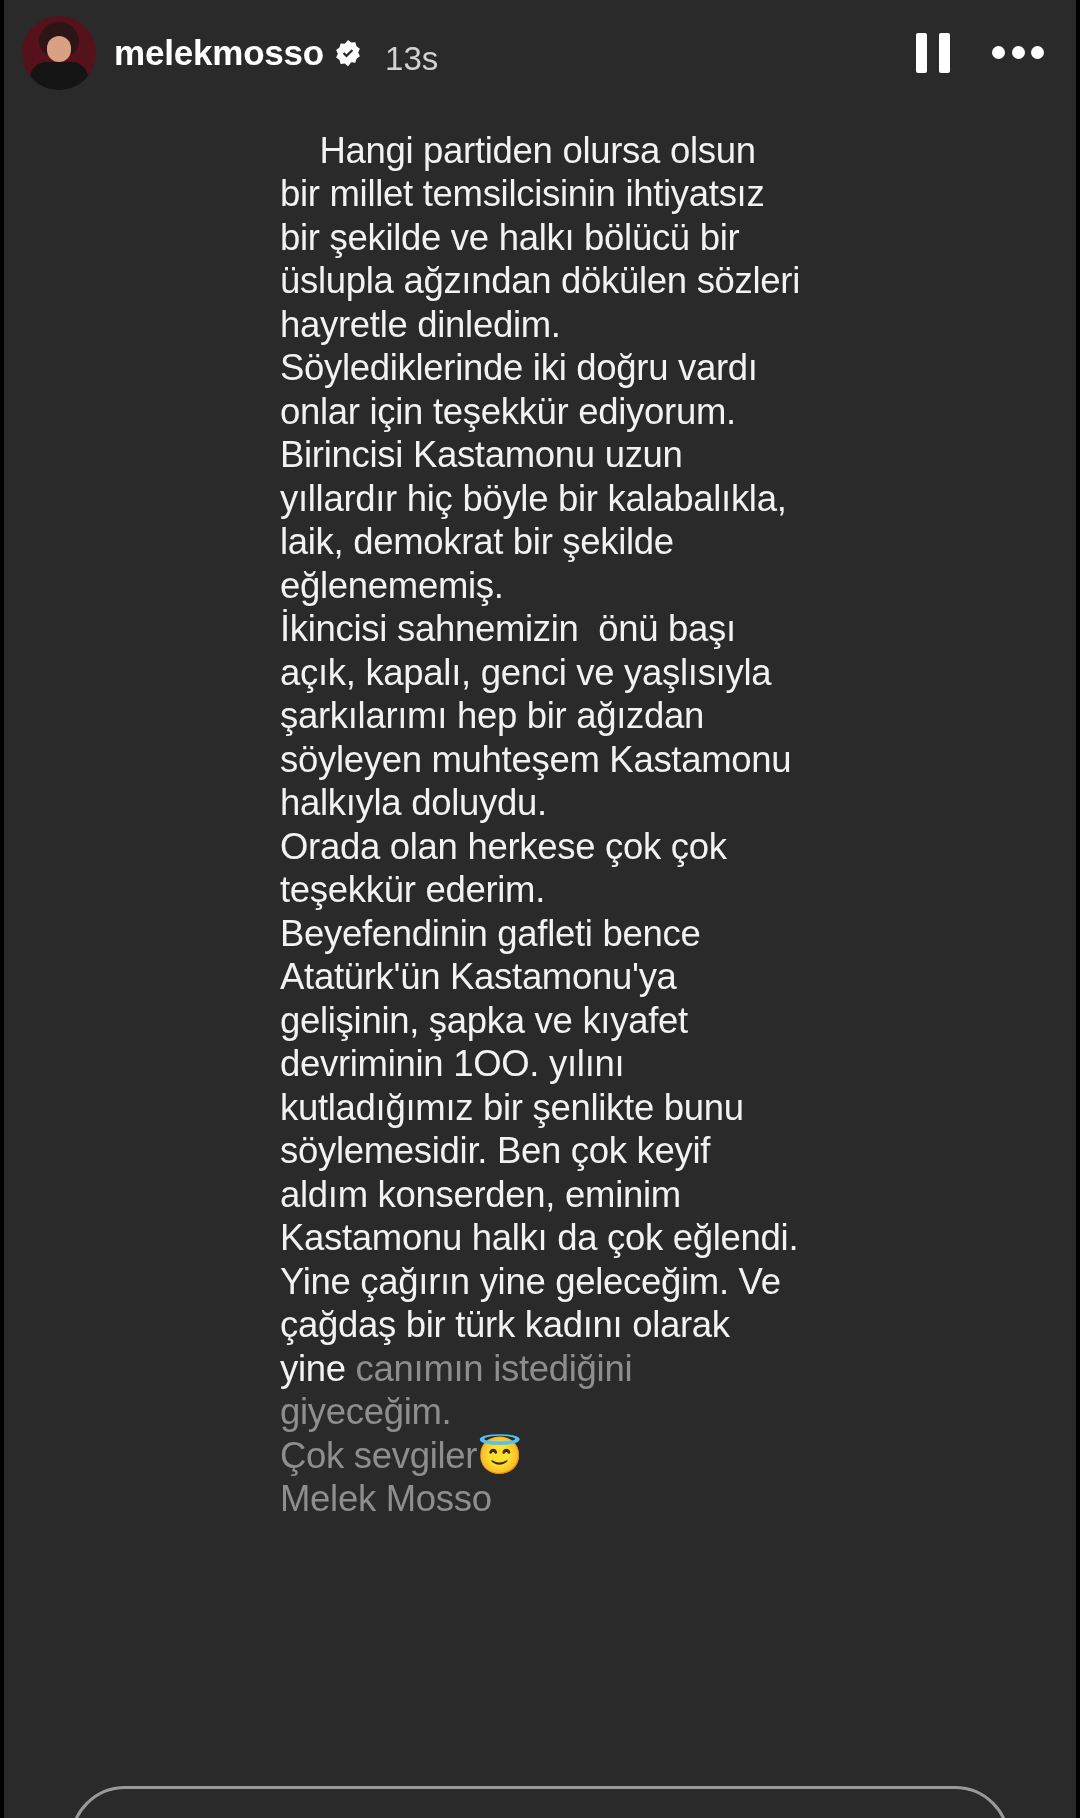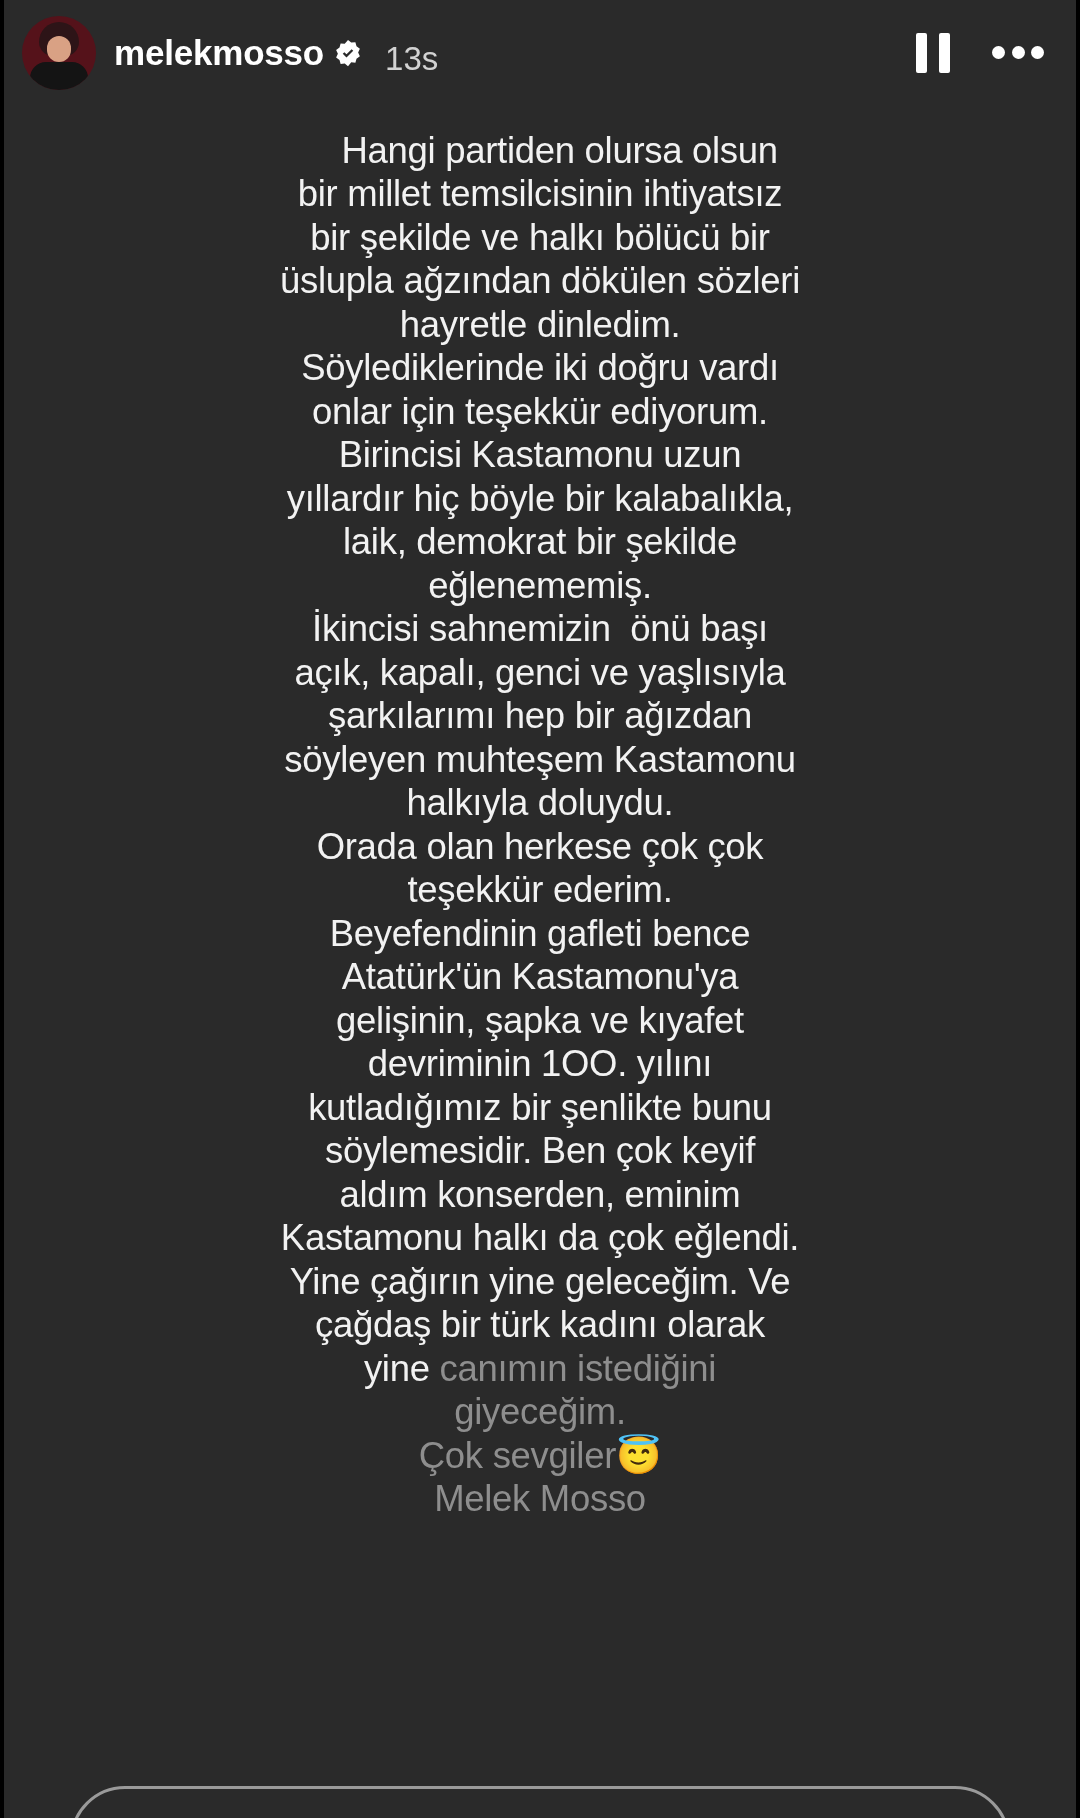--- a/index.html
+++ b/index.html
@@ -119,21 +119,20 @@
     background: transparent;
   }
 
   
   .story-text {
     position: absolute;
     top: 85px;
     left: 50%;
     transform: translateX(-50%);
     width: 520px;
-    text-align: center;
     color: #f2f2f2;
     font-size: 36.5px;
     line-height: 43.5px;
     font-weight: 500;
     letter-spacing: -0.3px;
     white-space: pre-wrap;
     word-break: break-word;
   }
   .story-text .fade-tail { color: #8e8e8e; }
 

